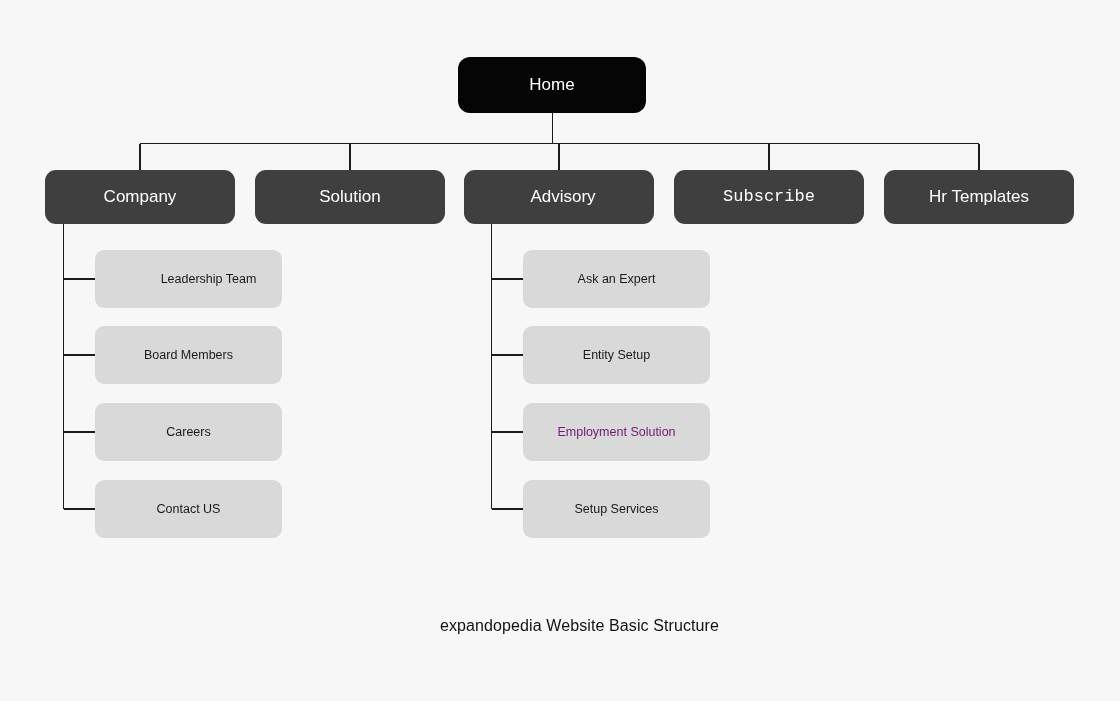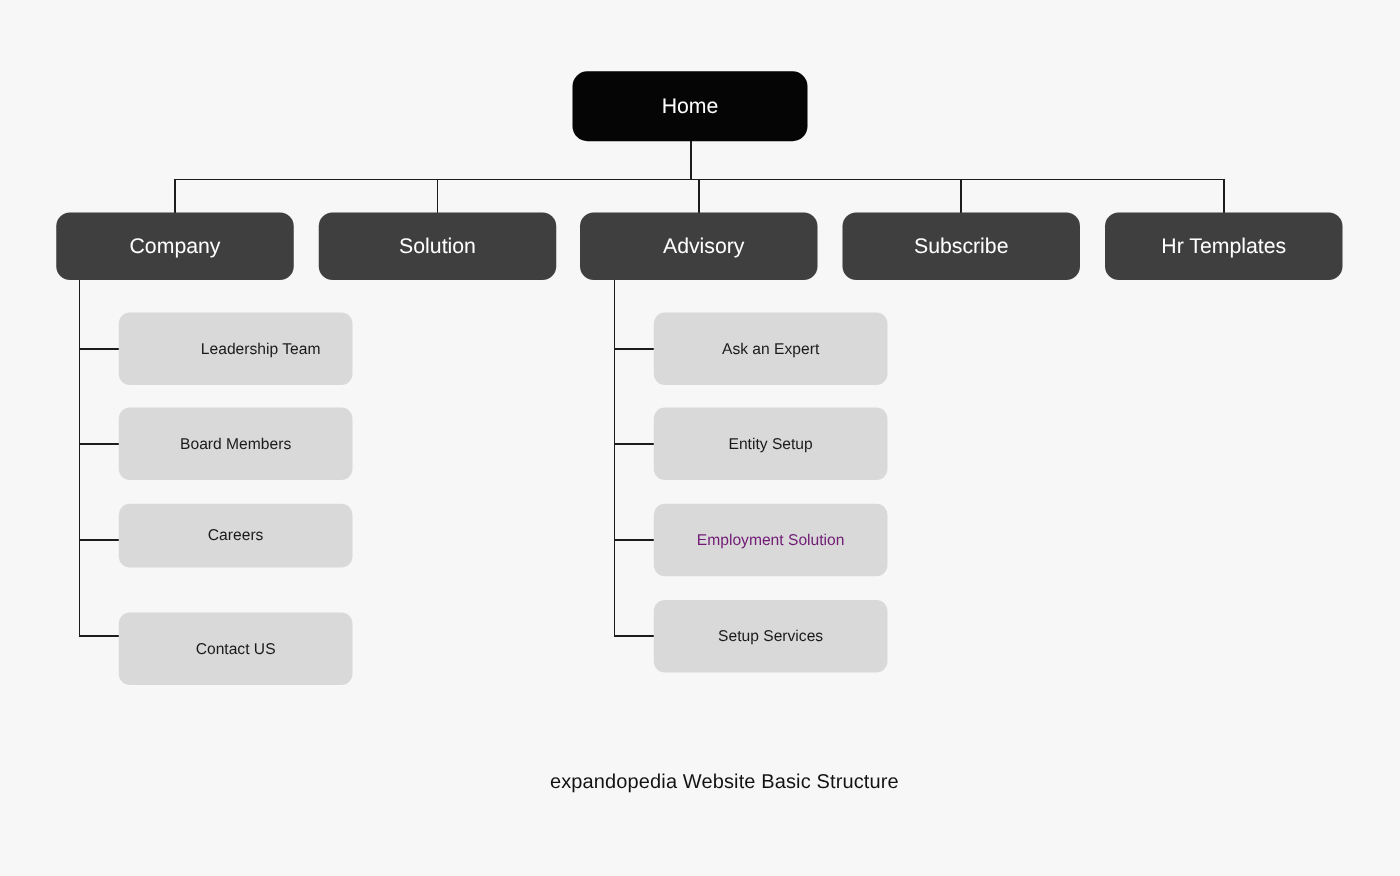--- a/index.html
+++ b/index.html
@@ -109,37 +109,37 @@
 
   <div class="node node-l1" style="left: 45px; top: 170px; width: 190px; height: 54px; background: rgb(63, 63, 63); color: rgb(255, 255, 255);">
     <span class="node-label">Company</span>
   </div>
   <div class="node node-l1" style="left: 255px; top: 170px; width: 190px; height: 54px; background: rgb(63, 63, 63); color: rgb(255, 255, 255);">
     <span class="node-label">Solution</span>
   </div>
   <div class="node node-l1" style="left: 464px; top: 170px; width: 190px; height: 54px; background: rgb(63, 63, 63); color: rgb(255, 255, 255); padding-left: 8px;">
     <span class="node-label">Advisory</span>
   </div>
-  <div class="node node-l1" style="left: 674px; top: 170px; width: 190px; height: 54px; background: rgb(63, 63, 63); color: rgb(255, 255, 255);">
+  <div class="node node-l1" style="left: 674px; top: 170px; width: 190px; height: 54px; background: rgb(63, 63, 63); color: rgb(255, 255, 255); font-family: Liberation Mono, monospace;">
     <span class="node-label">Subscribe</span>
   </div>
   <div class="node node-l1" style="left: 884px; top: 170px; width: 190px; height: 54px; background: rgb(63, 63, 63); color: rgb(255, 255, 255);">
     <span class="node-label">Hr Templates</span>
   </div>
 
   <div class="node node-l2" style="left: 95px; top: 250px; width: 187px; height: 58px; background: rgb(217, 217, 217); color: rgb(26, 26, 26); padding-left: 40px;">
     <span class="node-label">Leadership Team</span>
   </div>
   <div class="node node-l2" style="left: 95px; top: 326px; width: 187px; height: 58px; background: rgb(217, 217, 217); color: rgb(26, 26, 26);">
     <span class="node-label">Board Members</span>
   </div>
-  <div class="node node-l2" style="left: 95px; top: 403px; width: 187px; height: 51px; background: rgb(217, 217, 217); color: rgb(26, 26, 26); text-align: right;">
+  <div class="node node-l2" style="left: 95px; top: 403px; width: 187px; height: 58px; background: rgb(217, 217, 217); color: rgb(26, 26, 26); text-align: right;">
     <span class="node-label">Careers</span>
   </div>
-  <div class="node node-l2" style="left: 95px; top: 480px; width: 187px; height: 58px; background: rgb(217, 217, 217); color: rgb(26, 26, 26); margin-top: 10px;">
+  <div class="node node-l2" style="left: 95px; top: 480px; width: 187px; height: 58px; background: rgb(217, 217, 217); color: rgb(26, 26, 26);">
     <span class="node-label">Contact US</span>
   </div>
 
   <div class="node node-l2" style="left: 523px; top: 250px; width: 187px; height: 58px; background: rgb(217, 217, 217); color: rgb(26, 26, 26);">
     <span class="node-label">Ask an Expert</span>
   </div>
   <div class="node node-l2" style="left: 523px; top: 326px; width: 187px; height: 58px; background: rgb(217, 217, 217); color: rgb(26, 26, 26);">
     <span class="node-label">Entity Setup</span>
   </div>
   <div class="node node-l2" style="left: 523px; top: 403px; width: 187px; height: 58px; background: rgb(217, 217, 217); color: #701a75;">

